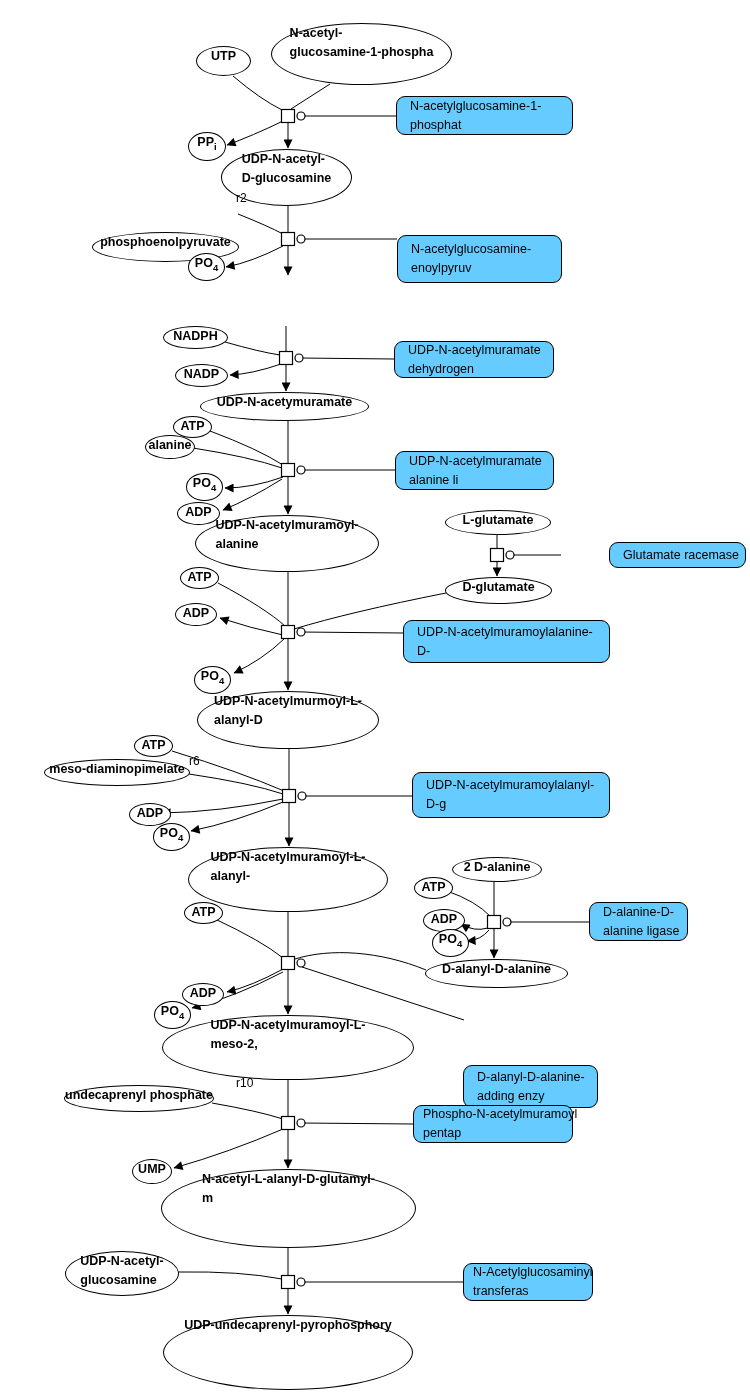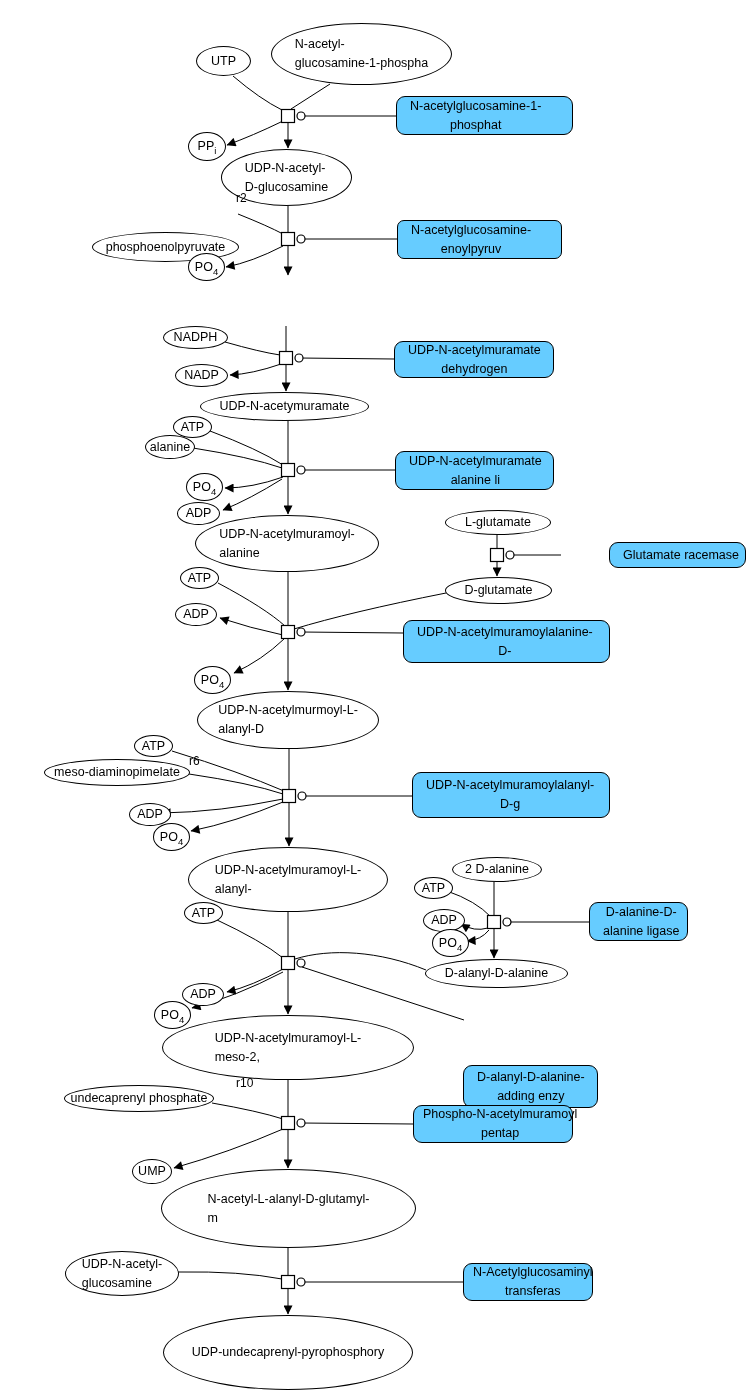--- a/index.html
+++ b/index.html
@@ -3,33 +3,33 @@
 <meta charset="utf-8">
 <style>
   html,body{margin:0;padding:0;background:#fff;}
   #canvas{
     position:relative;width:750px;height:1400px;background:#fff;overflow:hidden;
     font-family:"Liberation Sans",sans-serif;color:#000;
   }
   #edges{position:absolute;left:0;top:0;width:750px;height:1400px;}
   .node{
     position:absolute;border:1px solid #000;border-radius:50%;background:var(--node-fill,#fff);
-    display:flex;align-items:center;justify-content:center;
-    font-size:12.5px;line-height:19px;box-sizing:border-box;
+    display:flex;align-items:flex-start;justify-content:center;
+    font-size:12.5px;line-height:19px;box-sizing:border-box;font-weight:bold;
   }
   .node .inner{text-align:left;white-space:nowrap;}
   .node.small{font-size:12.5px;}
   .node .inner.ctr{text-align:center;}
   sub{font-size:9.5px;line-height:0;}
   .enzyme{
     position:absolute;background:var(--enzyme-fill,#66CCFF);border:1.6px solid #000;border-radius:9px;
     display:flex;align-items:center;box-sizing:border-box;
     font-size:12.5px;line-height:19px;padding-left:13px;padding-right:4px;
   }
-  .enzyme .inner{text-align:center;white-space:nowrap;}
+  .enzyme .inner{text-align:left;white-space:nowrap;}
   .rxnlabel{
     position:absolute;font-size:12px;line-height:12px;white-space:nowrap;
   }
 </style>
 </head>
 <body>
 
 <div id="canvas">
 
   <svg id="edges" viewBox="0 0 750 1400" xmlns="http://www.w3.org/2000/svg">
@@ -302,21 +302,21 @@
   <div class="node" style="left:163px;top:1315px;width:250px;height:75px;">
       <div class="inner ctr">UDP-undecaprenyl-pyrophosphory</div>
     </div>
 
   <div class="enzyme" style="left:396px;top:96px;width:177px;height:39px;">
       <div class="inner">
         <div>N-acetylglucosamine-1-</div>
         <div>phosphat</div>
       </div>
     </div>
-  <div class="enzyme" style="left:397px;top:220px;width:165px;height:39px;border-radius:7px;">
+  <div class="enzyme" style="left:397px;top:235px;width:165px;height:48px;">
       <div class="inner">
         <div>N-acetylglucosamine-</div>
         <div>enoylpyruv</div>
       </div>
     </div>
   <div class="enzyme" style="left:394px;top:341px;width:160px;height:37px;">
       <div class="inner">
         <div>UDP-N-acetylmuramate</div>
         <div>dehydrogen</div>
       </div>

